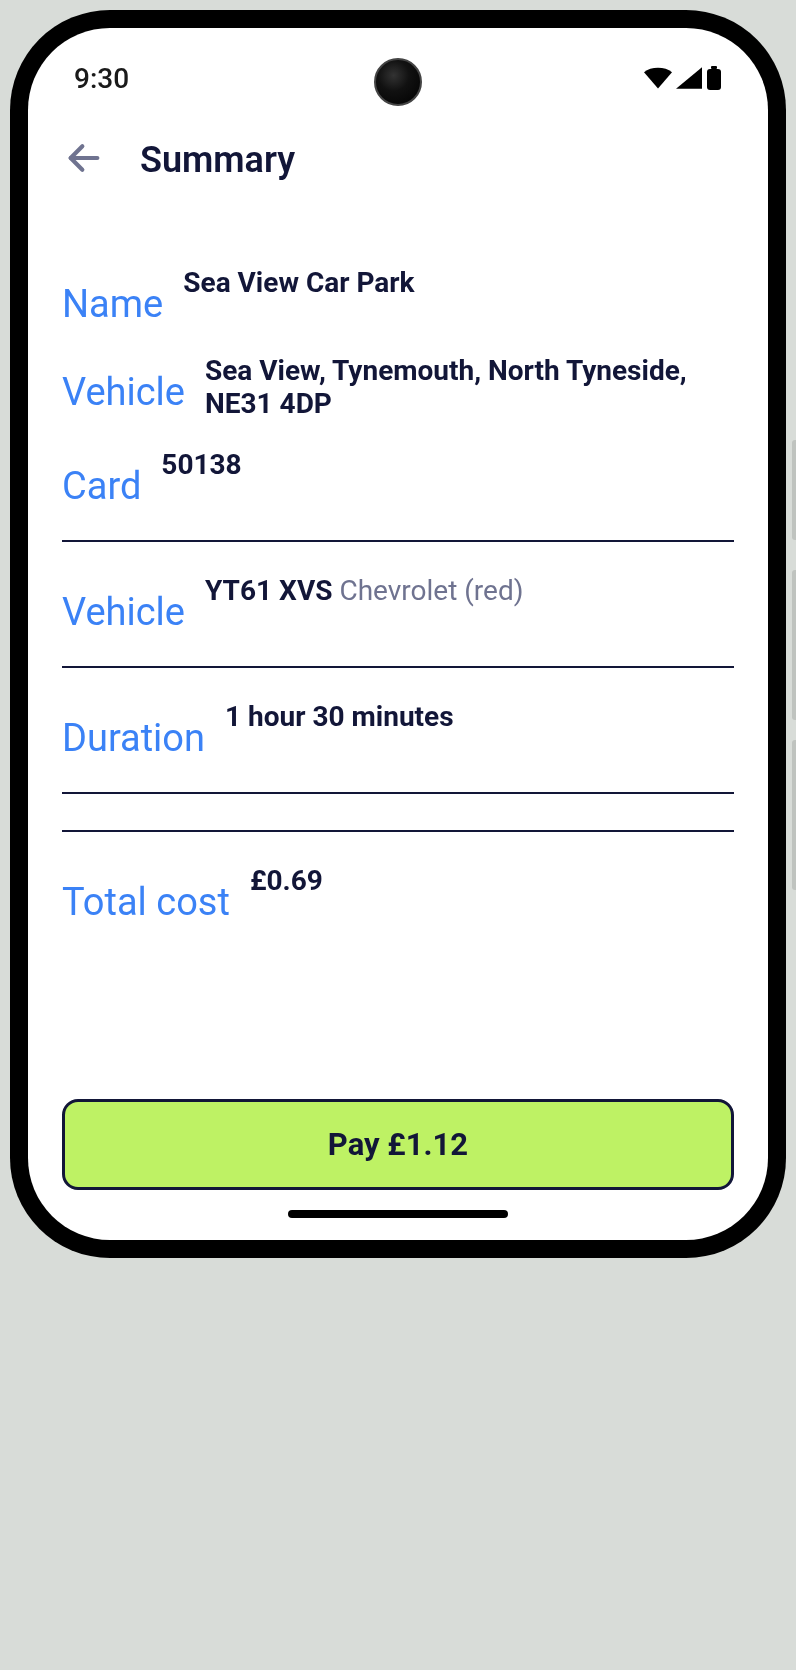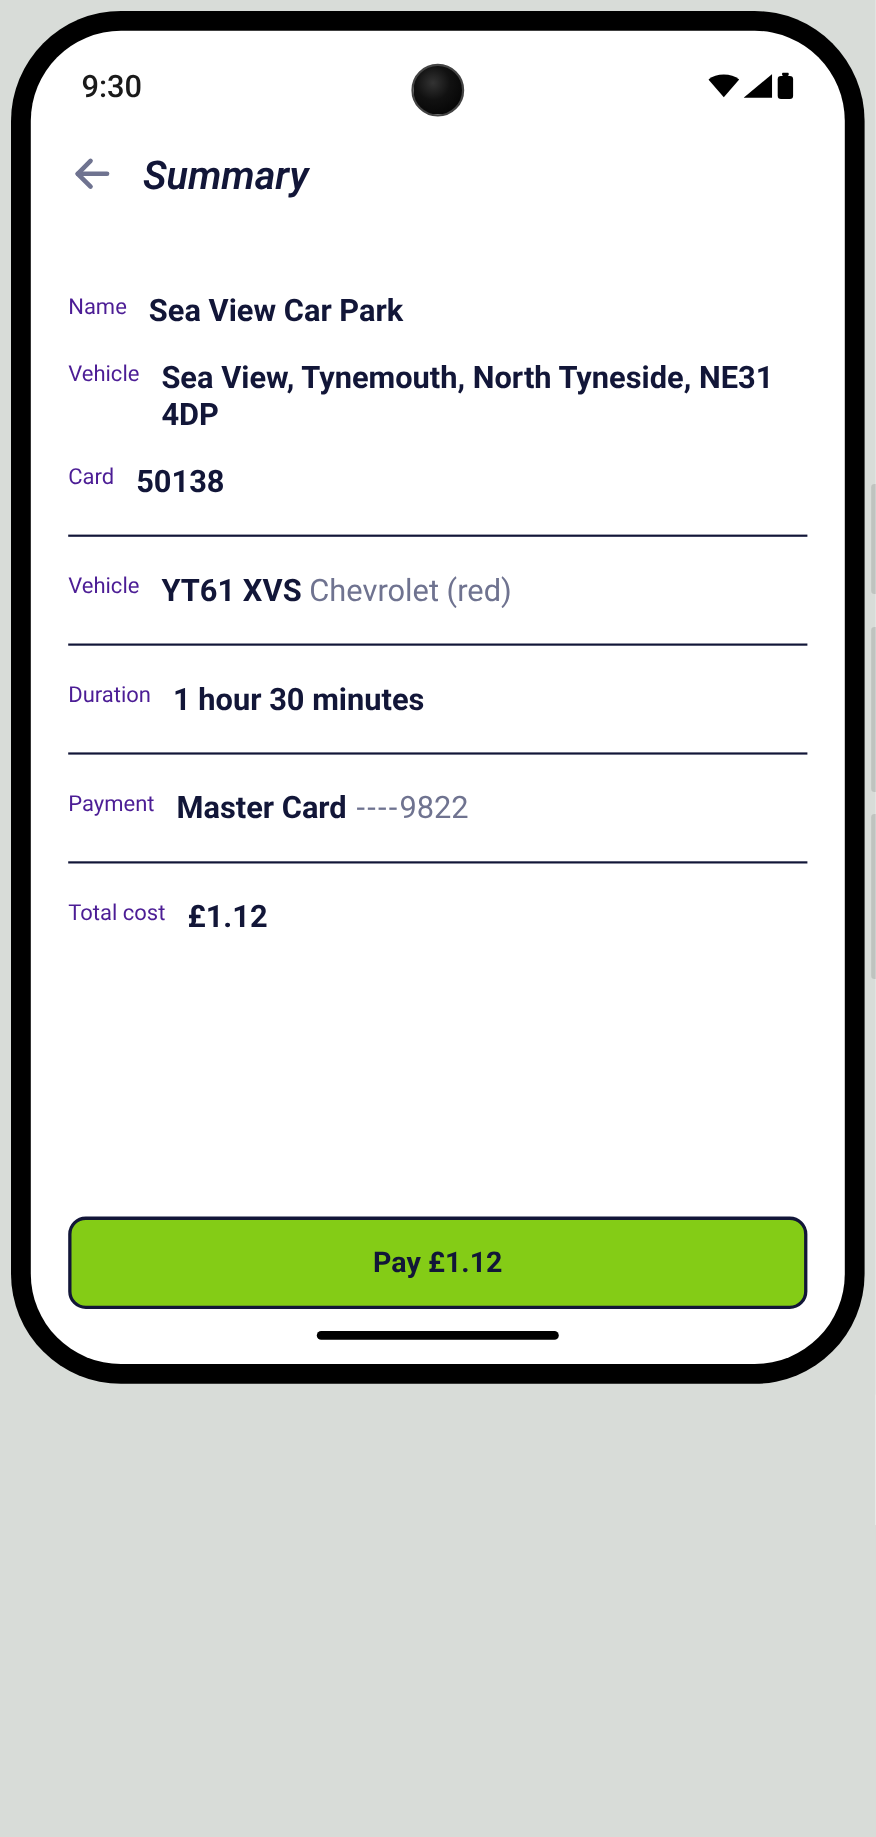--- a/index.html
+++ b/index.html
@@ -75,22 +75,21 @@
   }
   .status-right { display: flex; align-items: center; gap: 4px; }
   .wifi-icon, .signal-icon, .battery-icon { display: inline-block; }
   .wifi-icon svg, .signal-icon svg, .battery-icon svg { display: block; }
 
   
   .header {
     display: flex;
     align-items: center;
     padding: 30px 34px 30px 34px;
-    gap: 24px;
-    font-style: italic;
+    gap: 34px;
   }
   .back-btn {
     width: 44px;
     height: 44px;
     display: flex;
     align-items: center;
     justify-content: center;
     color: #6f7390;
     cursor: pointer;
   }
@@ -108,23 +107,24 @@
     flex-direction: column;
   }
   .row {
     display: flex;
     justify-content: space-between;
     align-items: flex-start;
     padding: 14px 0;
     gap: 20px;
   }
   .label {
-    font-size: 20px;
-    color: #4c1d95;
+    font-size: 38px;
+    color: #3b82f6;
     flex-shrink: 0;
+    margin-top: 16px;
   }
   .value {
     font-size: 28px;
     font-weight: 700;
     color: #121638;
     flex: 1;
   }
   .value .muted {
     font-weight: 400;
     color: #6f7390;
@@ -134,24 +134,24 @@
     border-top: 2px solid #121638;
     margin: 18px 0;
   }
 
   .spacer { flex: 1; }
 
   .pay-btn {
     margin: 0 0 30px 0;
     border: 3px solid #121638;
     border-radius: 16px;
-    background: #84cc16;
+    background: #bef264;
     text-align: center;
     padding: 24px 0;
-    font-size: 26px;
+    font-size: 31px;
     font-weight: 700;
     color: #121638;
     cursor: pointer;
   }
 
   .home-indicator {
     position: absolute;
     bottom: 22px;
     left: 50%;
     transform: translateX(-50%);
@@ -238,32 +238,26 @@
         <hr class="divider">
 
         <div class="row">
           <span class="label">Duration</span>
           <span class="value">1 hour 30 minutes</span>
         </div>
 
 
         <hr class="divider">
 
-        <div class="row">
-          <span class="label">Payment</span>
-          <span class="value payment-value">
-            <span>Master Card</span><span class="muted card-mask"> ----</span><span class="muted">9822</span>
-          </span>
-        </div>
 
         <hr class="divider">
 
         <div class="row">
           <span class="label">Total cost</span>
-          <span class="value">£1.12</span>
+          <span class="value">£0.69</span>
         </div>
 
         <div class="spacer"></div>
 
         <div class="pay-btn">
           <span>Pay £1.12</span>
         </div>
 
       </div>
 

